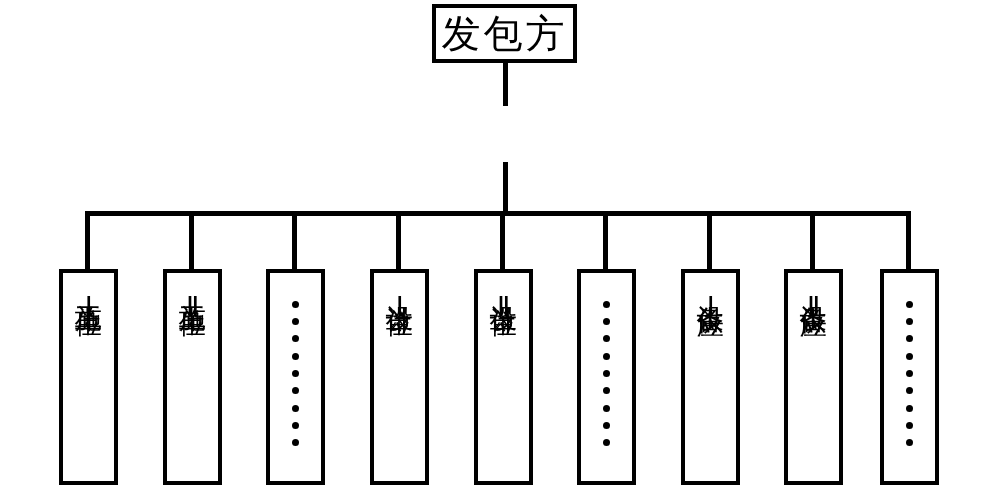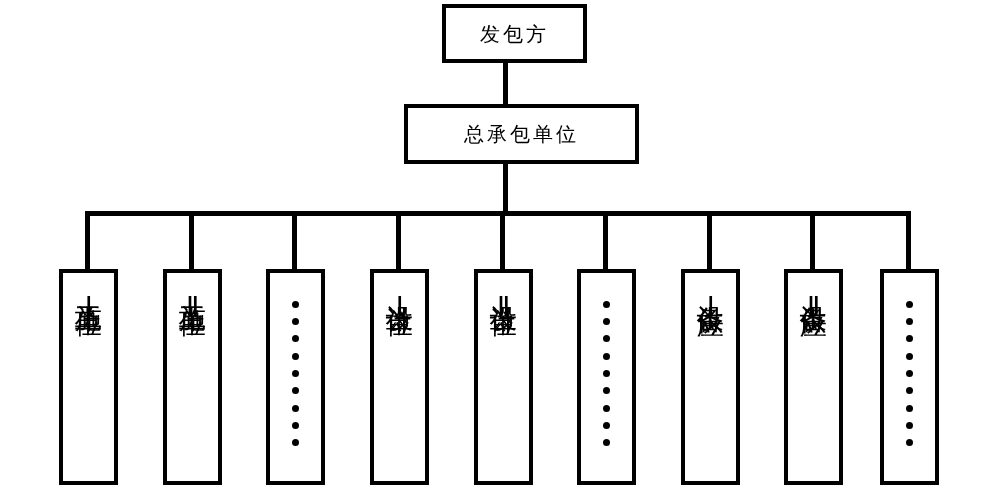--- a/index.html
+++ b/index.html
@@ -25,25 +25,24 @@
     background: #ffffff;
     border: 4px solid #000000;
     display: flex;
     align-items: center;
     justify-content: center;
     color: #000000;
   }
 
   
   .node.horiz {
-    font-size: 20px;
+    font-size: 39px;
     letter-spacing: 3px;
     line-height: 1;
     white-space: nowrap;
-    margin-left: 10px;
   }
 
   #node-client {
     left: 432px;
     top: 4px;
     width: 145px;
     height: 59px;
   }
   #node-general-contractor {
     left: 394px;
@@ -122,23 +121,20 @@
   <div class="line vline" style="left:500px; top:211px; height:60px;"></div>
   <div class="line vline" style="left:603px; top:211px; height:60px;"></div>
   <div class="line vline" style="left:707px; top:211px; height:60px;"></div>
   <div class="line vline" style="left:810px; top:211px; height:60px;"></div>
   <div class="line vline" style="left:906px; top:211px; height:60px;"></div>
 
   <div class="node horiz" id="node-client">
     <span>发包方</span>
   </div>
 
-  <div class="node horiz" id="node-general-contractor">
-    <span>总承包单位</span>
-  </div>
 
   <div class="node vert" style="left:59px;">
     <span class="vert-label">施工单位Ⅰ</span>
   </div>
 
   <div class="node vert" style="left:163px;">
     <span class="vert-label">施工单位Ⅱ</span>
   </div>
 
   <div class="node vert" style="left:266px;">

